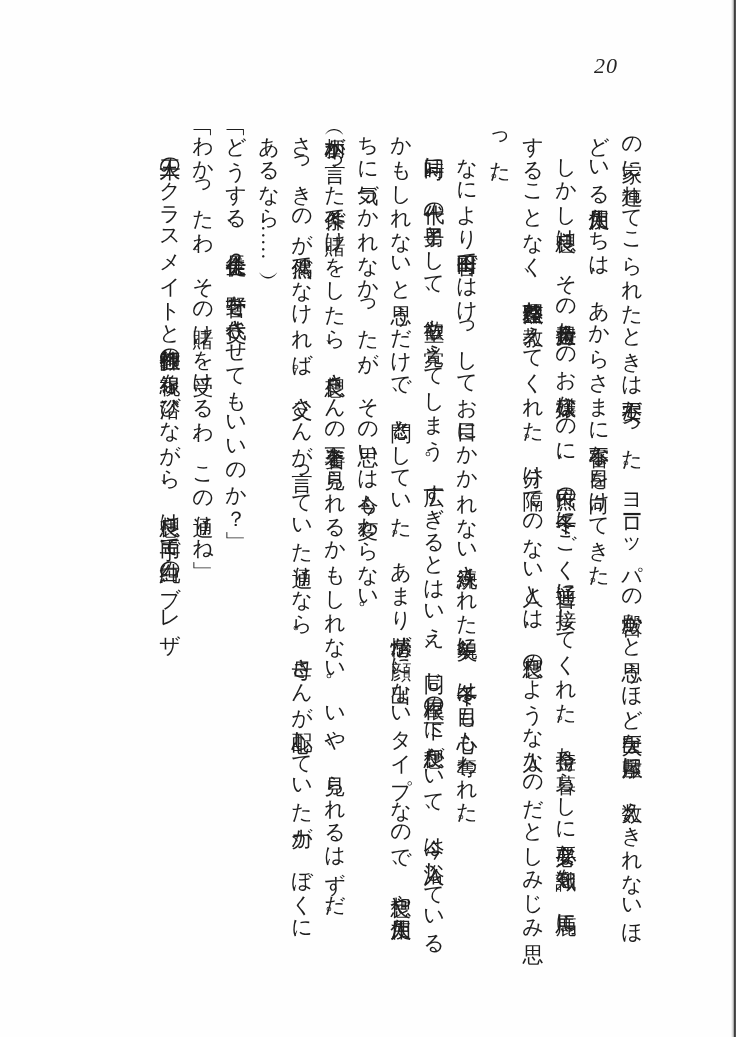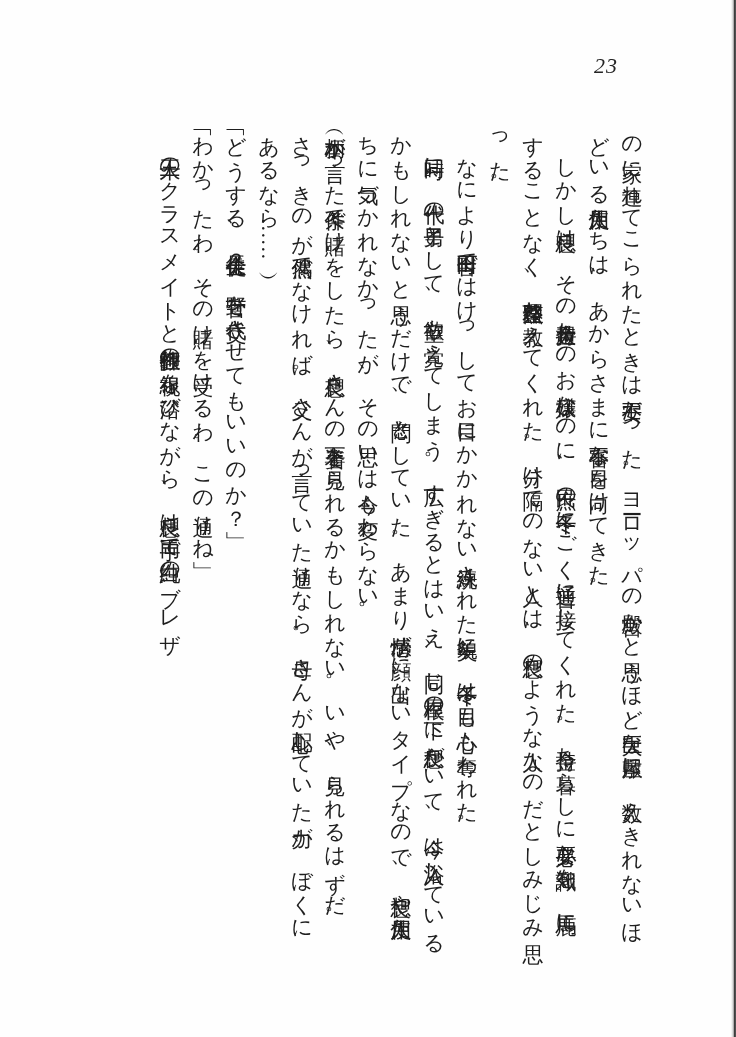--- a/index.html
+++ b/index.html
@@ -59,21 +59,21 @@
     width: 5px;
     height: 100%;
     background: linear-gradient(to right, rgba(255,255,255,0) 0%, #cccccc 45%, #3d3d3d 70%, #5a5a5a 100%);
   }
 </style>
 </head>
 <body>
 
 <div class="page">
 
-  <div class="page-number">23</div>
+  <div class="page-number">20</div>
 
   <div class="text-block">
     <p class="para">の家に連れてこられたときは不安だった。ヨーロッパの宮殿かと思うほど巨大な屋敷に、数えきれないほどいる使用人たちは、あからさまに不審な目を向けてきた。</p>
     <p class="para indent">しかし想良は、その超大金持ちのお嬢様なのに、庶民の千冬にごく普通に接してくれた。金持ち暮らしに必要な知識を、馬鹿にすることなく、理路整然と教えてくれた。分け隔てのない人とは、想良のような人なのだとしみじみ思った。</p>
     <p class="para indent">なにより田舎町ではけっしてお目にかかれない洗練された美貌に、千冬は目も心も奪われた。</p>
     <p class="para indent">同時に、十代の男子として、欲望も覚えてしまう。広すぎるとはいえ、同じ屋根の下に想良がいて、今は入浴しているかもしれないと思うだけで、悶々としていた。あまり感情が顔に出ないタイプなので、想良や使用人たちに気づかれなかったが、その思いは今も変わらない。</p>
     <p class="para">（柄本が言った条件で賭けをしたら、想良さんの下着姿を見られるかもしれない。いや、見られるはずだ。さっきのが偶然でなければ。父さんが言っていた通りなら。母さんが心配していた力が、ぼくにあるなら……）</p>
     <p class="para">「どうする、生徒会長？　菅野を交代させてもいいのか？」</p>
     <p class="para">「わかったわ。その賭けを受けるわ。この通りね」</p>
     <p class="para indent">三十人のクラスメイトと担任教師の視線を浴びながら、想良は両手で純白のブレザ</p>

